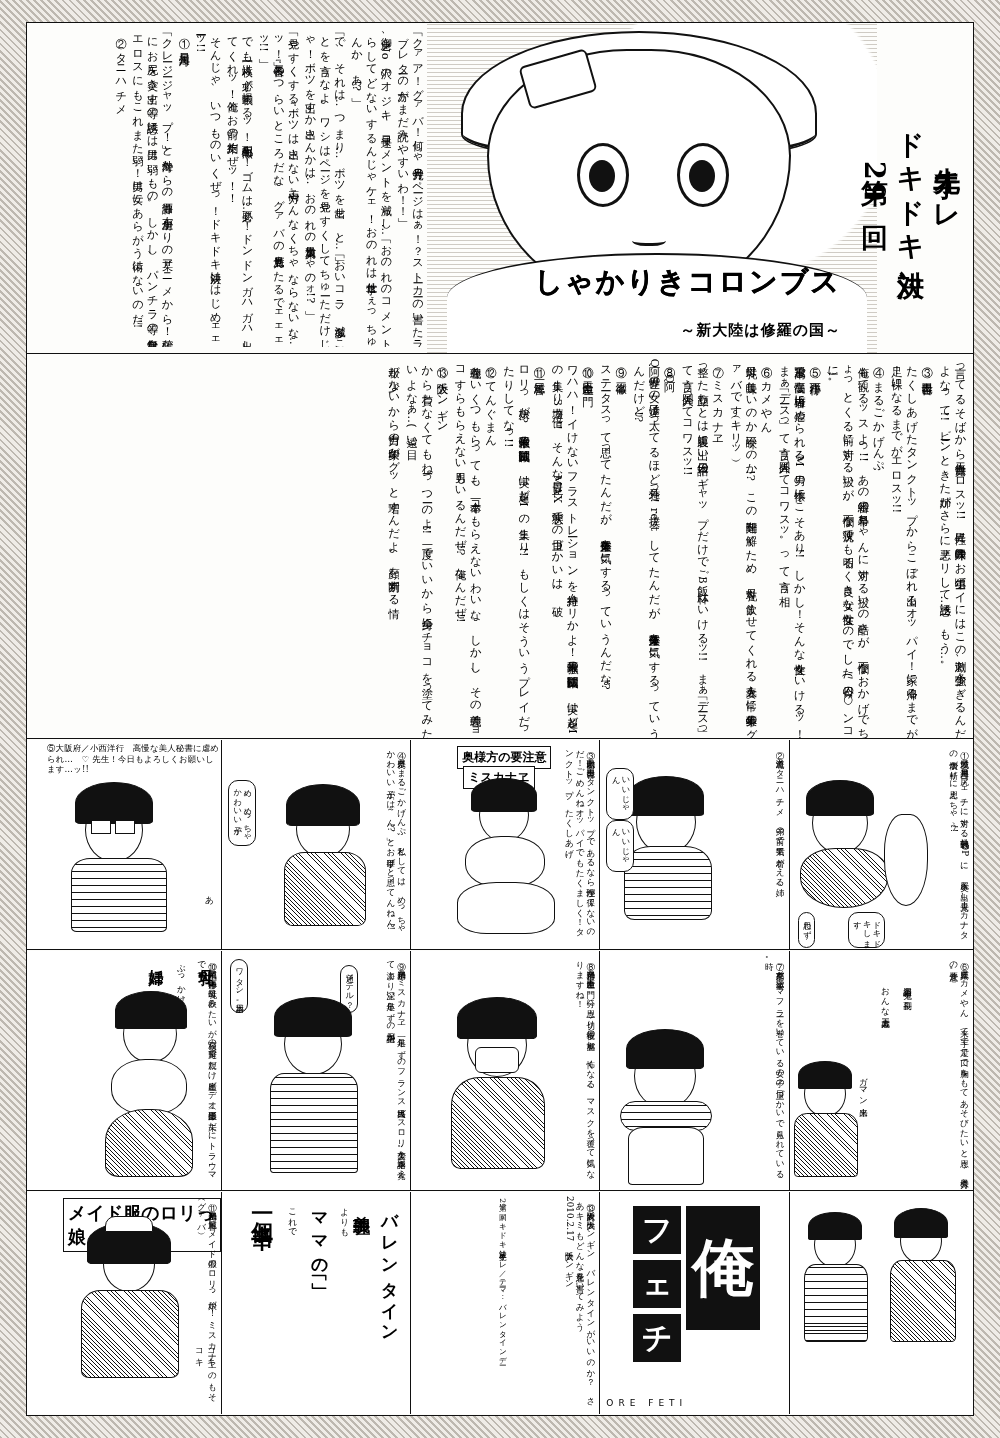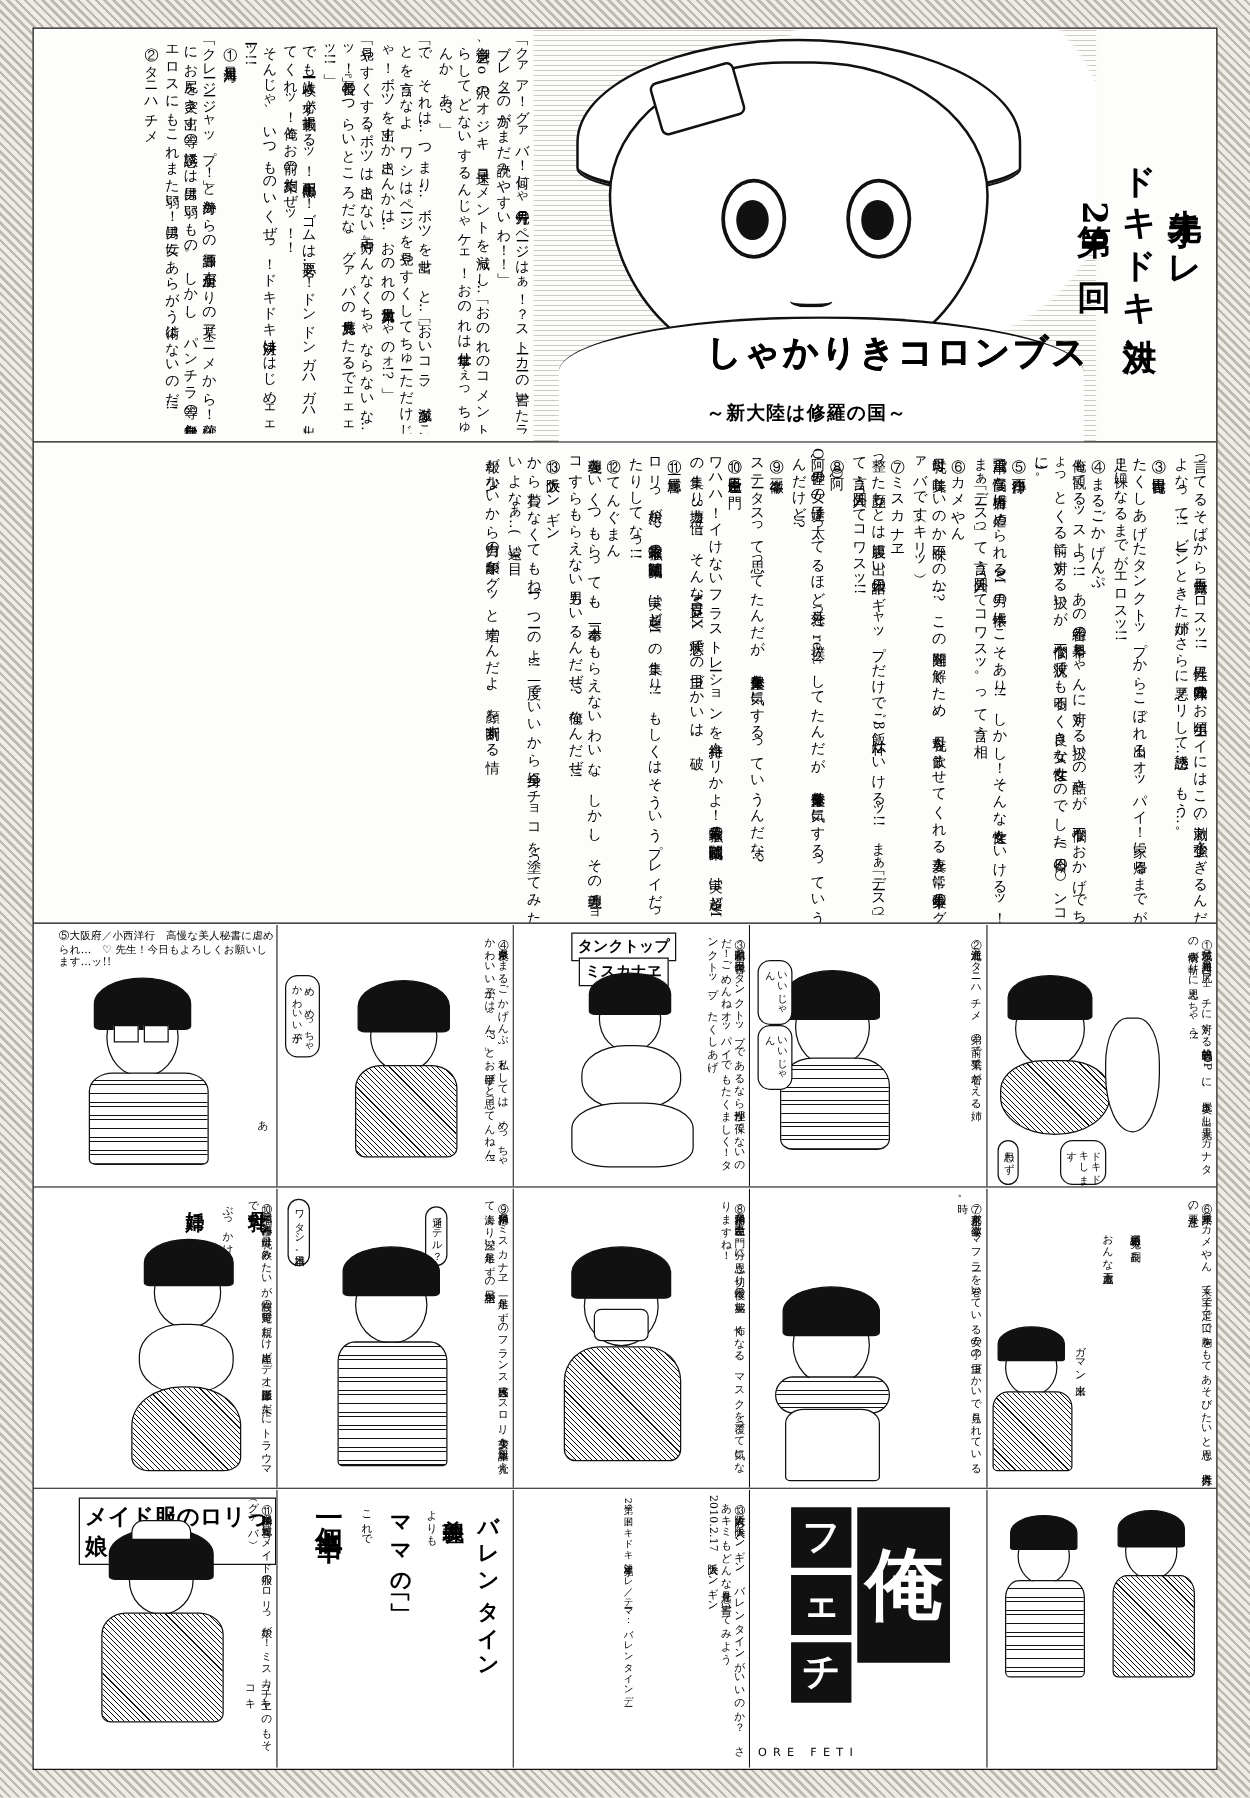--- a/index.html
+++ b/index.html
@@ -77,21 +77,21 @@
     position:absolute;left:96px;top:34px;width:66px;height:40px;
     background:#fff;border:2px solid #111;border-radius:6px;
     transform:rotate(-16deg);
   }
   .torso{
     position:absolute;left:20px;top:230px;width:420px;height:110px;
     background:#fff;border-top:2px solid #111;
     border-radius:50% 50% 0 0/40% 40% 0 0;
   }
   .subtitle-wrap{
-    position:absolute;left:538px;top:240px;width:330px;text-align:left;
+    position:absolute;left:484px;top:240px;width:330px;text-align:right;
   }
   .subtitle{
     font-family:"DejaVu Serif","Liberation Serif",serif;
     font-weight:bold;font-size:28px;letter-spacing:2px;
     -webkit-text-stroke:0.4px #000;
   }
   .subtitle2{
     font-size:15px;font-weight:bold;margin-top:20px;letter-spacing:1px;
   }
   
@@ -296,21 +296,21 @@
       <div class="cap">②北海道／タニハチメ　弟の前で平気で着がえる姉。</div>
       <div class="fig round" style="left:36px;top:50px;width:58px;height:62px"></div>
       <div class="fig hair" style="left:28px;top:36px;width:74px;height:38px;border-radius:60% 60% 8% 8%"></div>
       <div class="fig tone2" style="left:24px;top:106px;width:86px;height:72px;border-radius:30% 30% 12% 12%"></div>
       <div class="speech" style="left:6px;top:28px;height:46px">いいじゃん</div>
       <div class="speech" style="left:6px;top:80px;height:46px">いいじゃん</div>
     </div>
 
     <div class="cell" style="width:20%">
       <div class="cap">③和歌山県／春田昆古　タンクトップであるなら理性が保てないのだ！ごめんねオッパイでもたくましく！タンクトップ、たくしあげ。</div>
-      <div class="boxtitle" style="left:46px;top:6px">タンクトップ</div>
+      <div class="boxtitle" style="left:46px;top:6px">奥様方の要注意</div>
       <div class="boxtitle" style="left:52px;top:26px">ミスカナヱ</div>
       <div class="fig round" style="left:68px;top:48px;width:48px;height:52px"></div>
       <div class="fig hair" style="left:60px;top:38px;width:64px;height:32px;border-radius:60% 60% 10% 10%"></div>
       <div class="fig" style="left:54px;top:96px;width:78px;height:50px;border-radius:45%"></div>
       <div class="fig" style="left:46px;top:142px;width:96px;height:50px;border-radius:40% 40% 30% 30%"></div>
     </div>
 
     <div class="cell" style="width:20%">
       <div class="cap">④奈良県／まるごかげんぷ　私としては、めっちゃかわいい子が「は～ん!?」とお手挙げと思ってんねん!!</div>
       <div class="speech" style="left:6px;top:40px;height:60px">め、めっちゃかわいい子が</div>

